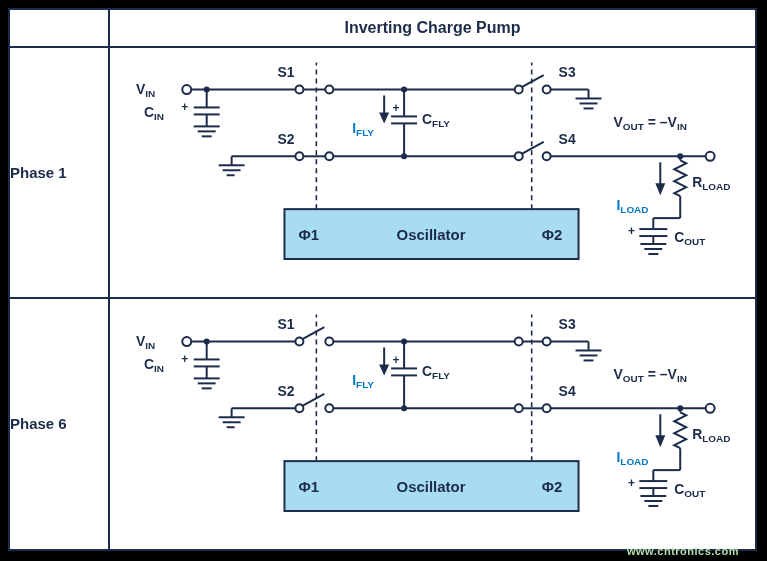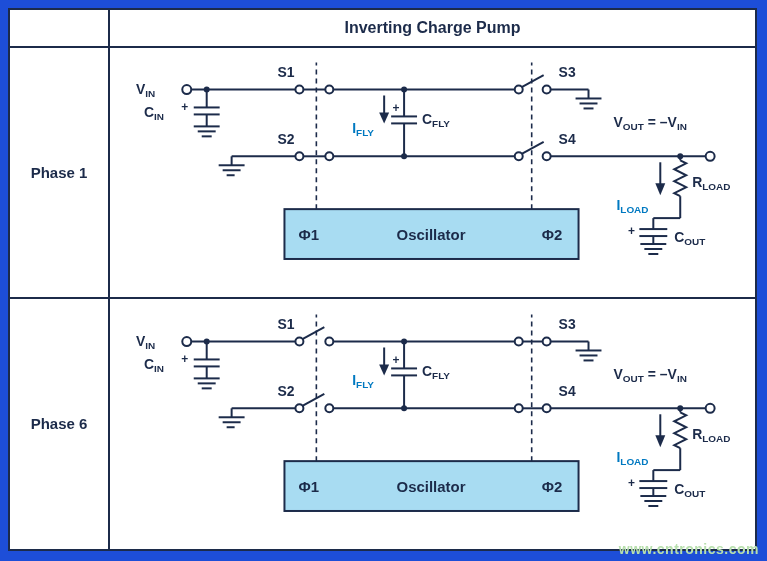--- a/index.html
+++ b/index.html
@@ -4,48 +4,48 @@
 <style>
   :root{
     --line:#1c2b4a;
     --blue:#0079c1;
     --osc:#a8dcf2;
     --wm:#b7dfad;
   }
   *{margin:0;padding:0;box-sizing:border-box;}
   html,body{width:767px;height:561px;}
   body{background:#fff;font-family:"Liberation Sans",sans-serif;position:relative;overflow:hidden;}
-  .page{position:absolute;inset:0;background:#1d4ed8;}
+  .page{position:absolute;inset:0;background:#000000;}
   .table{
     position:absolute;left:8px;top:8px;width:749px;height:543px;
     border:2px solid var(--line);
     display:grid;grid-template-columns:100px 1fr;grid-template-rows:38px 1fr 1fr;
     background:#fff;
   }
   .cell{position:relative;background:#fff;}
   .b-r{border-right:2px solid var(--line);}
   .b-b{border-bottom:2px solid var(--line);}
   .header-cell{display:flex;align-items:center;justify-content:center;}
   .title{font-weight:bold;font-size:16px;color:var(--line);}
-  .phase-cell{display:flex;align-items:center;justify-content:center;font-weight:bold;font-size:15px;color:var(--line);}
+  .phase-cell{display:flex;align-items:center;justify-content:flex-start;font-weight:bold;font-size:15px;color:var(--line);}
   .circuit-cell svg{display:block;width:100%;height:100%;}
   svg text{font-family:"Liberation Sans",sans-serif;}
   .lbl{font-size:14px;font-weight:bold;fill:var(--line);}
   .lbl15{font-size:15px;font-weight:bold;fill:var(--line);}
   .blue{fill:var(--blue);}
   .sub{font-size:10px;}
   .plus{font-size:12px;font-weight:bold;fill:var(--line);}
   .w{stroke:var(--line);stroke-width:2;fill:none;}
   .dash{stroke:var(--line);stroke-width:1.6;stroke-dasharray:5 4;fill:none;}
   .dot{fill:var(--line);stroke:none;}
   .term{fill:#fff;stroke:var(--line);stroke-width:2;}
   .swc{fill:#fff;stroke:var(--line);stroke-width:2;}
   .osc{fill:var(--osc);stroke:var(--line);stroke-width:2;}
   .arrowhead{fill:var(--line);stroke:none;}
-  .watermark{position:absolute;right:8px;bottom:4px;font-size:14px;font-weight:bold;color:var(--wm);letter-spacing:.5px;}
+  .watermark{position:absolute;right:28px;bottom:4px;font-size:11px;font-weight:bold;color:var(--wm);letter-spacing:.5px;}
 </style>
 </head>
 <body>
 
 <div class="page">
   <div class="table">
     <div class="cell b-r b-b"></div>
     <div class="cell b-b header-cell">
       <span class="title">Inverting Charge Pump</span>
     </div>

